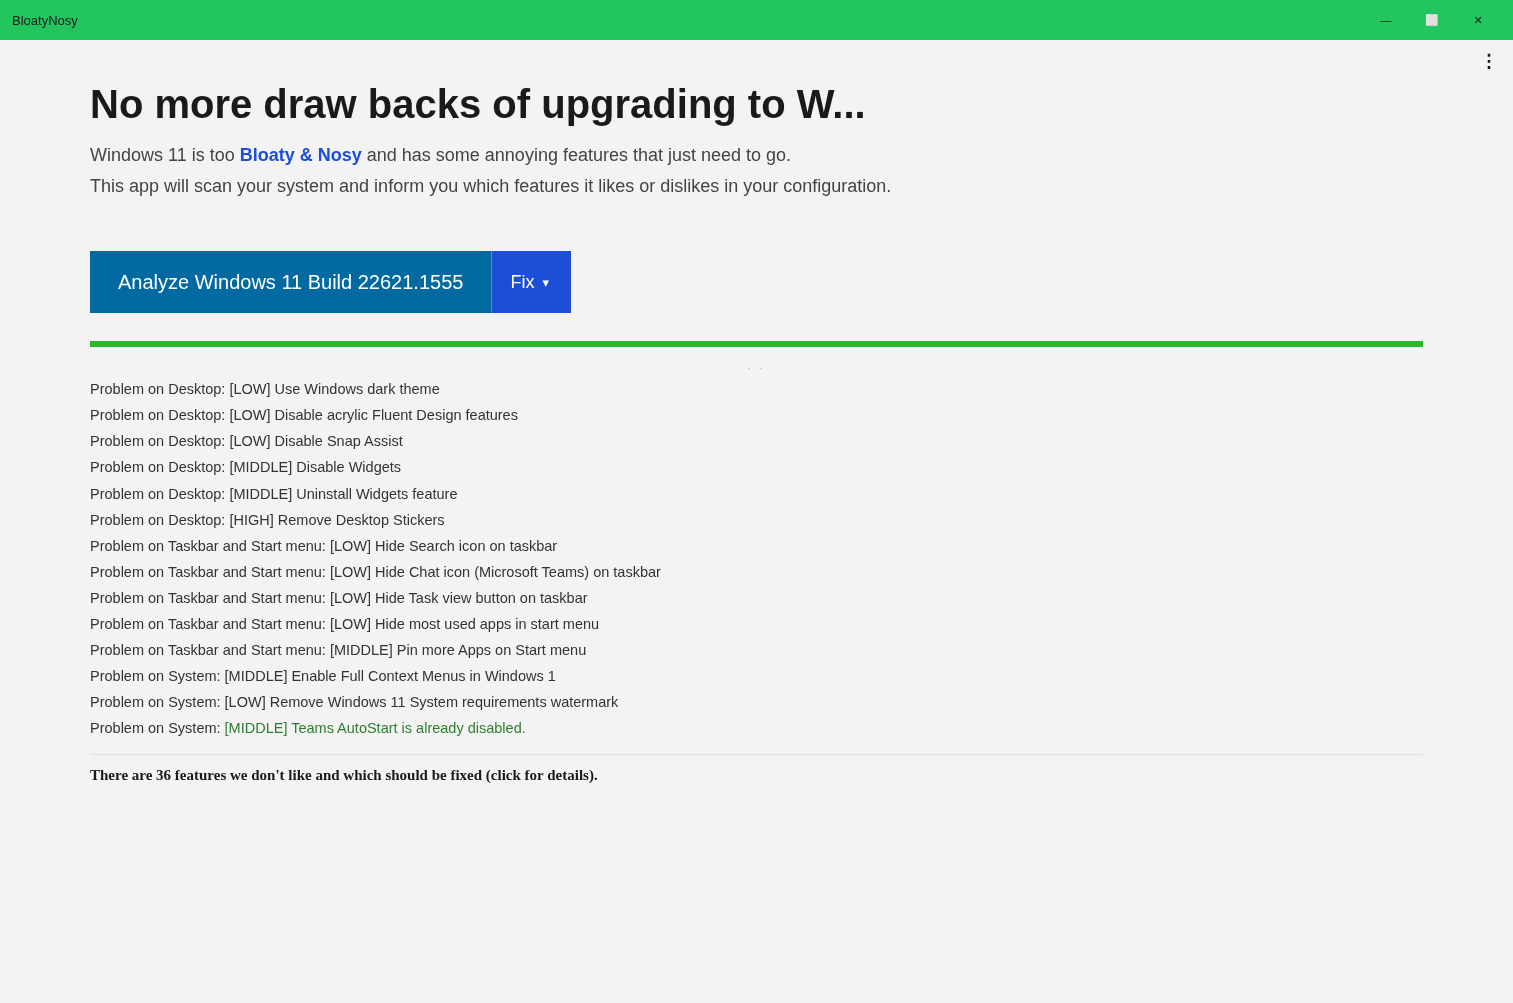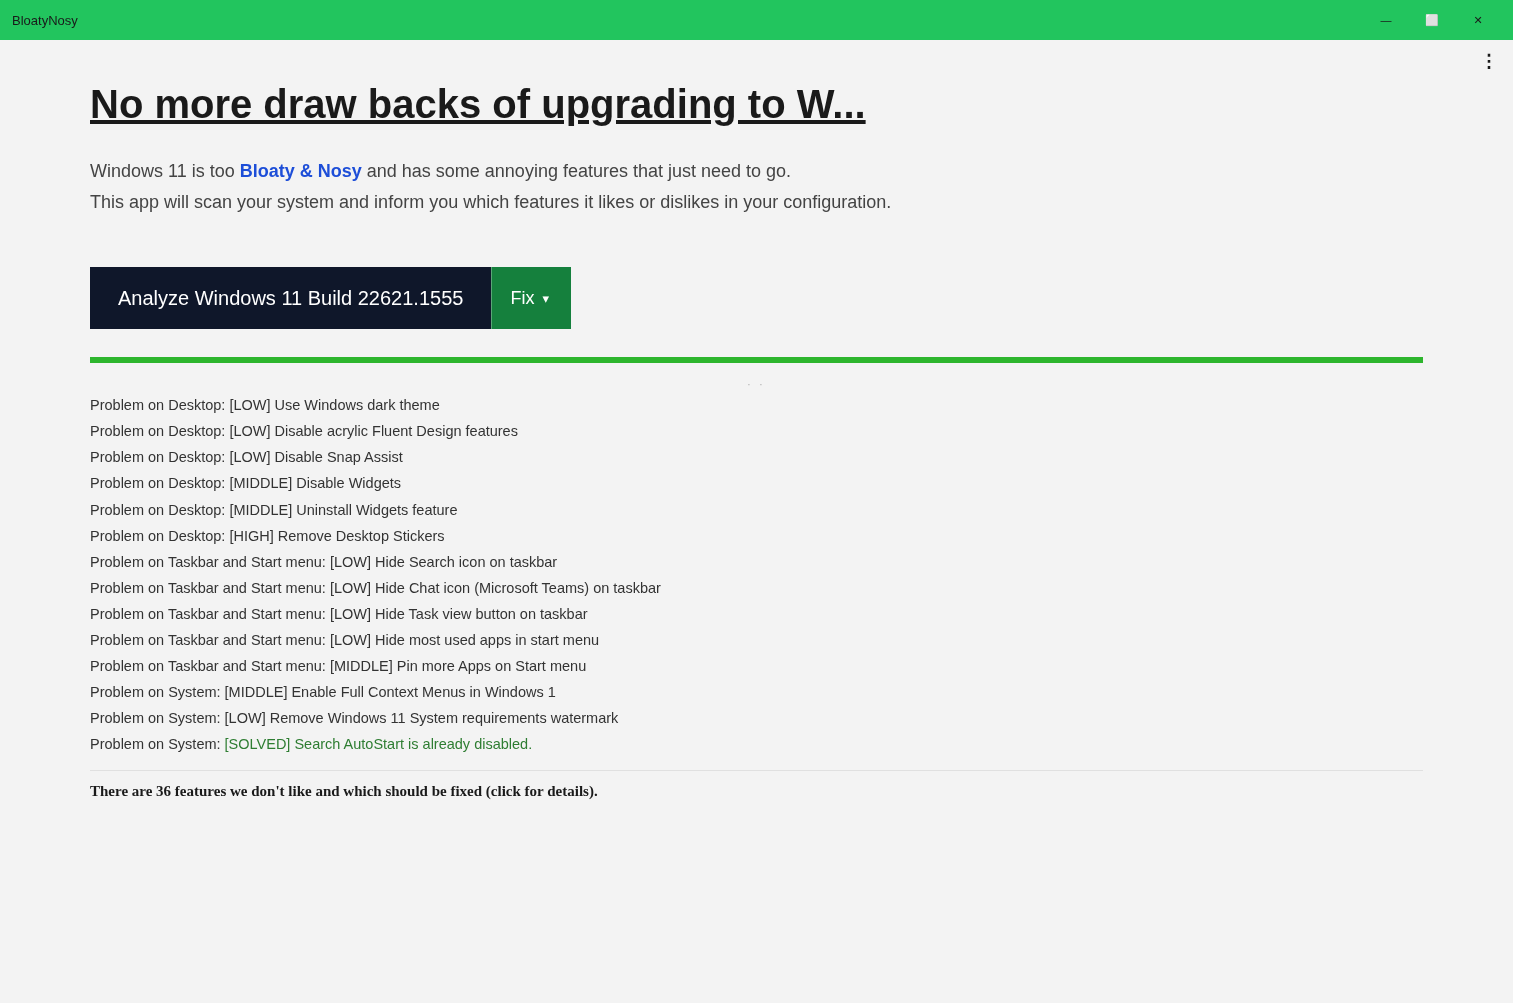--- a/index.html
+++ b/index.html
@@ -76,23 +76,22 @@
       padding: 40px 90px 20px 90px;
       height: calc(1003px - 40px);
       overflow: hidden;
       position: relative;
     }
 
     .headline {
       font-size: 40px;
       font-weight: 900;
       color: #1a1a1a;
-      margin-bottom: 28px;
+      margin-bottom: 12px;
       line-height: 1.2;
-      text-decoration: underline;
     }
 
     .subtitle {
       font-size: 18px;
       color: #444;
       line-height: 1.7;
       margin-bottom: 50px;
     }
 
     .subtitle .brand {
@@ -102,33 +101,33 @@
 
     
     .action-row {
       display: flex;
       align-items: stretch;
       margin-bottom: 28px;
       height: 62px;
     }
 
     .analyze-btn {
-      background-color: #0f172a;
+      background-color: #0369a1;
       color: white;
       border: none;
       padding: 0 28px;
       font-size: 20px;
       font-weight: 500;
       cursor: pointer;
       outline: none;
       min-width: 380px;
     }
 
     .fix-btn {
-      background-color: #15803d;
+      background-color: #1d4ed8;
       color: white;
       border: none;
       border-left: 1px solid rgba(255,255,255,0.3);
       padding: 0 18px;
       font-size: 18px;
       font-weight: 500;
       cursor: pointer;
       outline: none;
       display: flex;
       align-items: center;
@@ -253,18 +252,18 @@
     <div class="result-item">Problem on Desktop: [MIDDLE] Disable Widgets</div>
     <div class="result-item">Problem on Desktop: [MIDDLE] Uninstall Widgets feature</div>
     <div class="result-item">Problem on Desktop: [HIGH] Remove Desktop Stickers</div>
     <div class="result-item">Problem on Taskbar and Start menu: [LOW] Hide Search icon on taskbar</div>
     <div class="result-item">Problem on Taskbar and Start menu: [LOW] Hide Chat icon (Microsoft Teams) on taskbar</div>
     <div class="result-item">Problem on Taskbar and Start menu: [LOW] Hide Task view button on taskbar</div>
     <div class="result-item">Problem on Taskbar and Start menu: [LOW] Hide most used apps in start menu</div>
     <div class="result-item">Problem on Taskbar and Start menu: [MIDDLE] Pin more Apps on Start menu</div>
     <div class="result-item">Problem on System: [MIDDLE] Enable Full Context Menus in Windows 1</div>
     <div class="result-item">Problem on System: [LOW] Remove Windows 11 System requirements watermark</div>
-    <div class="result-item">Problem on System: <span class="solved">[SOLVED] Search AutoStart is already disabled.</span></div>
+    <div class="result-item">Problem on System: <span class="solved">[MIDDLE] Teams AutoStart is already disabled.</span></div>
   </div>
 
   <p class="summary">There are 36 features we don't like and which should be fixed (click for details).</p>
 
 </div>
 
 </body></html>

